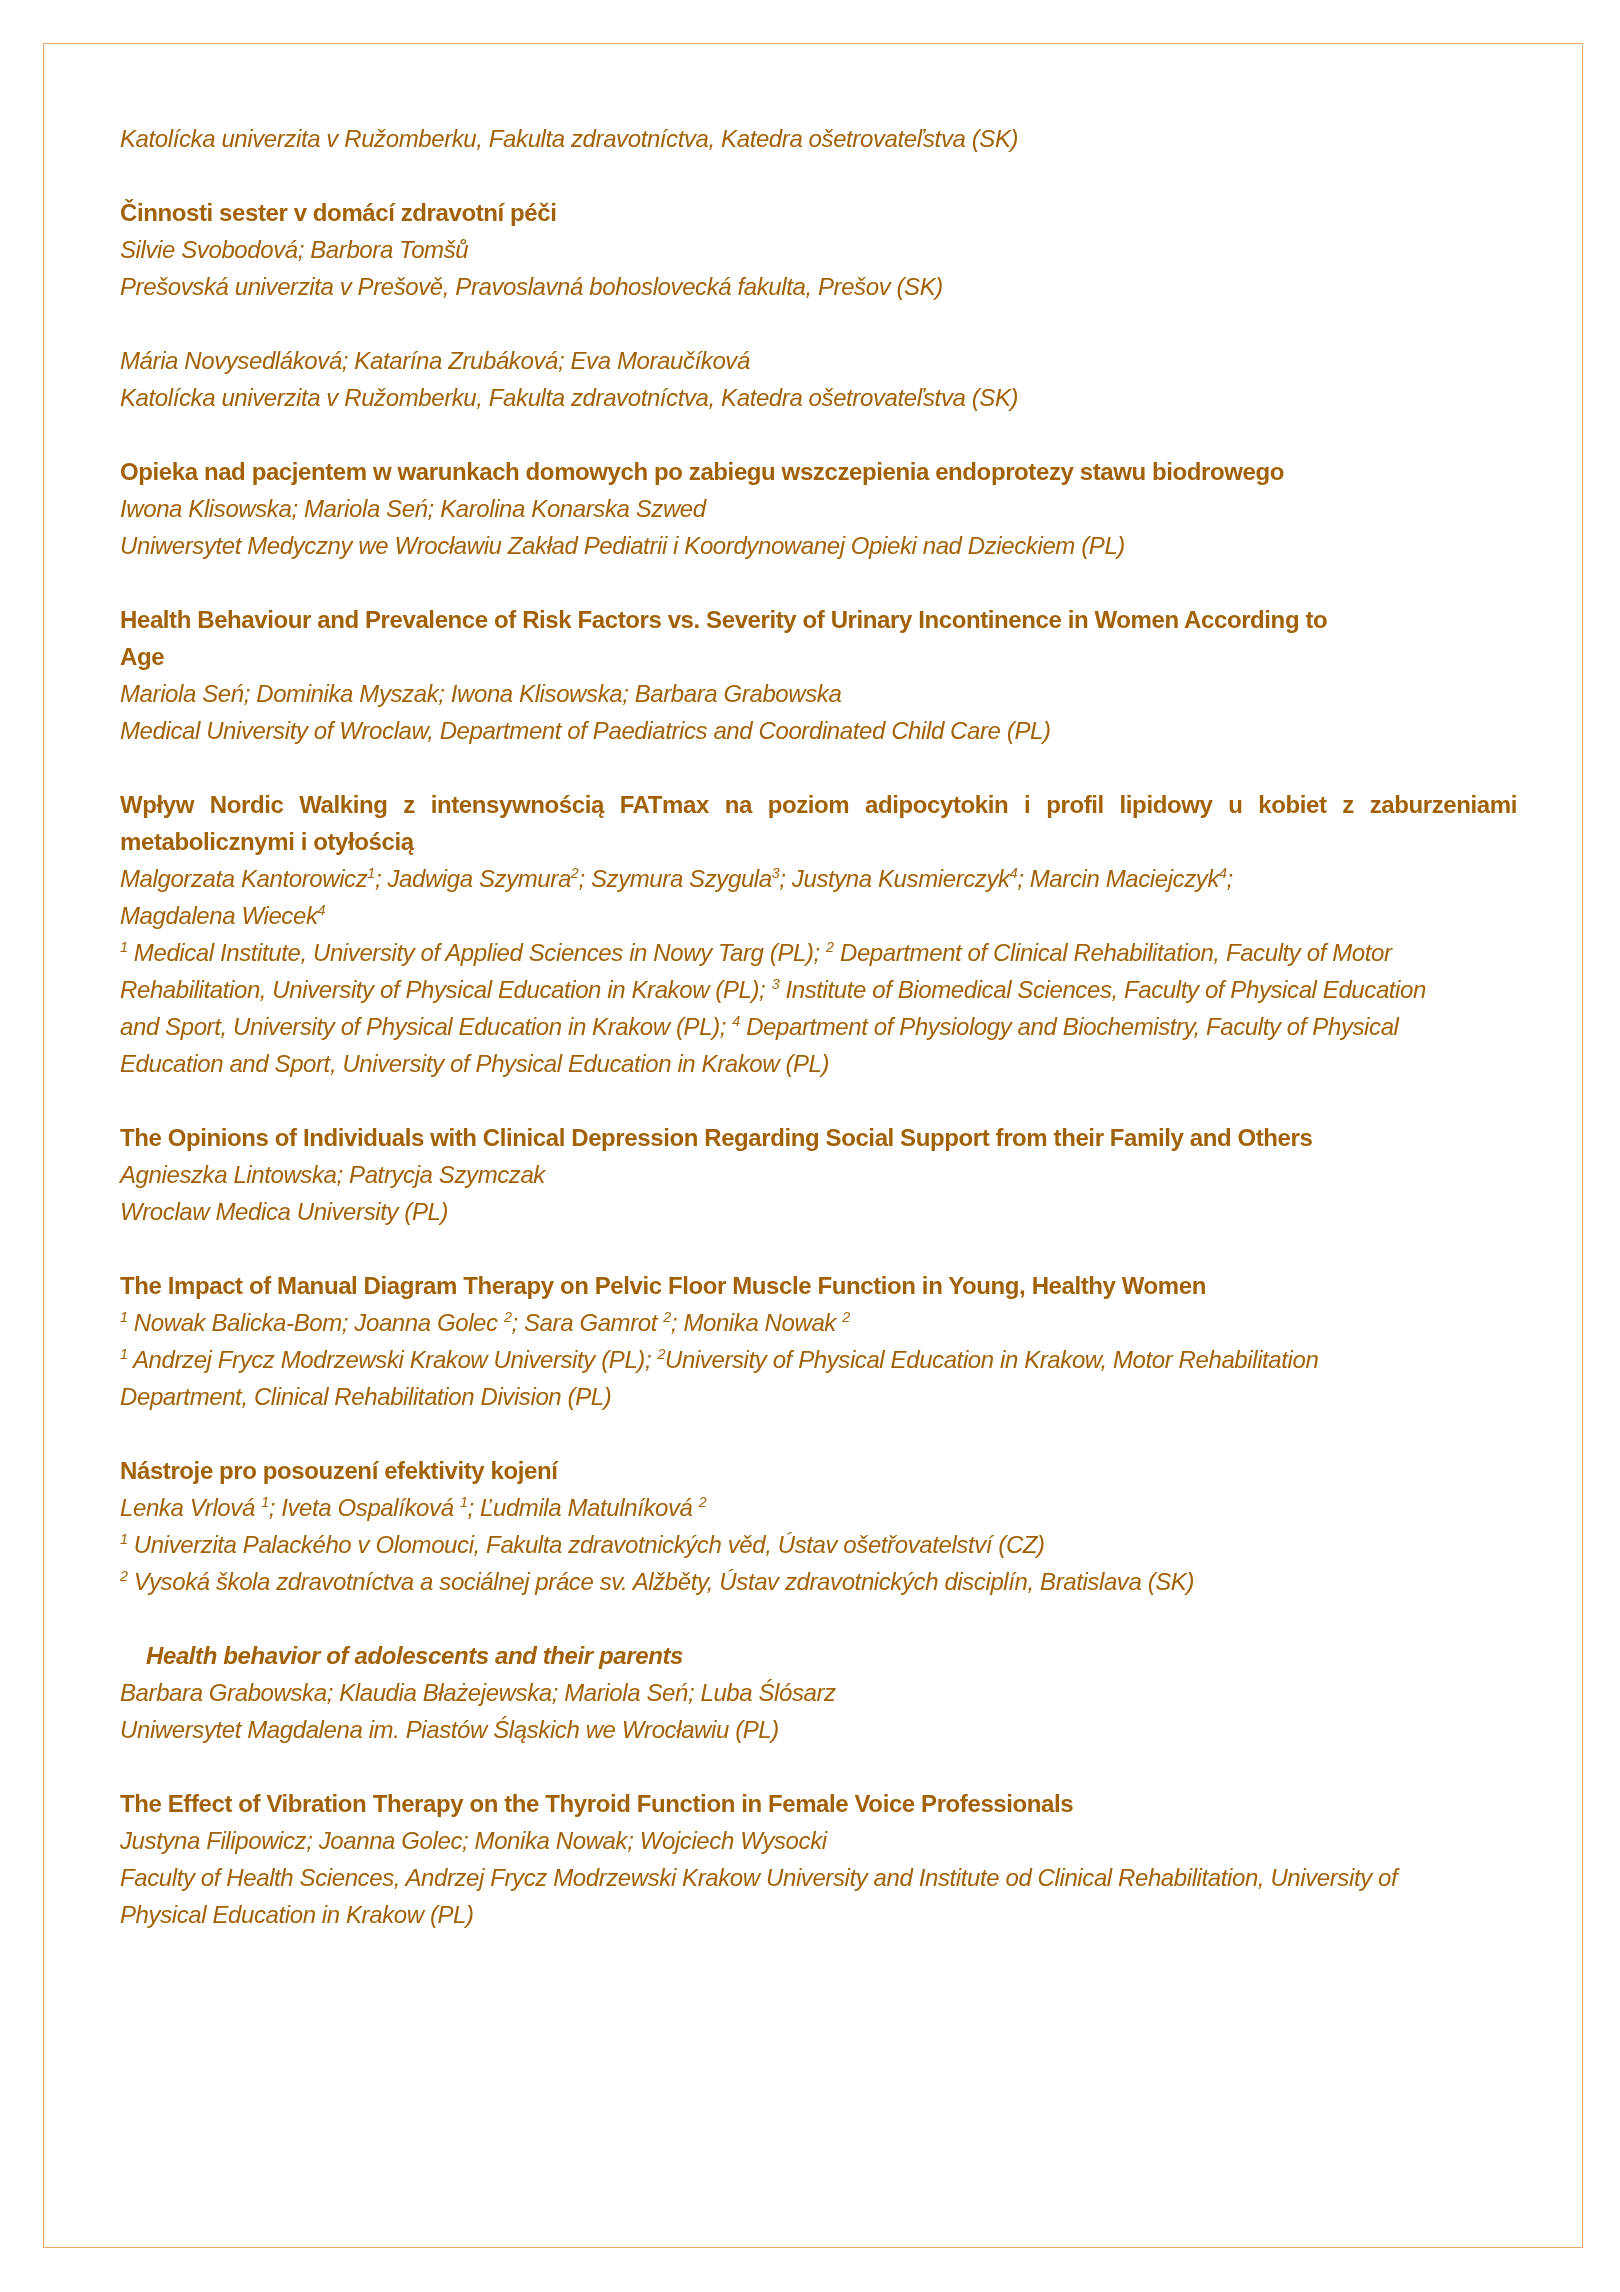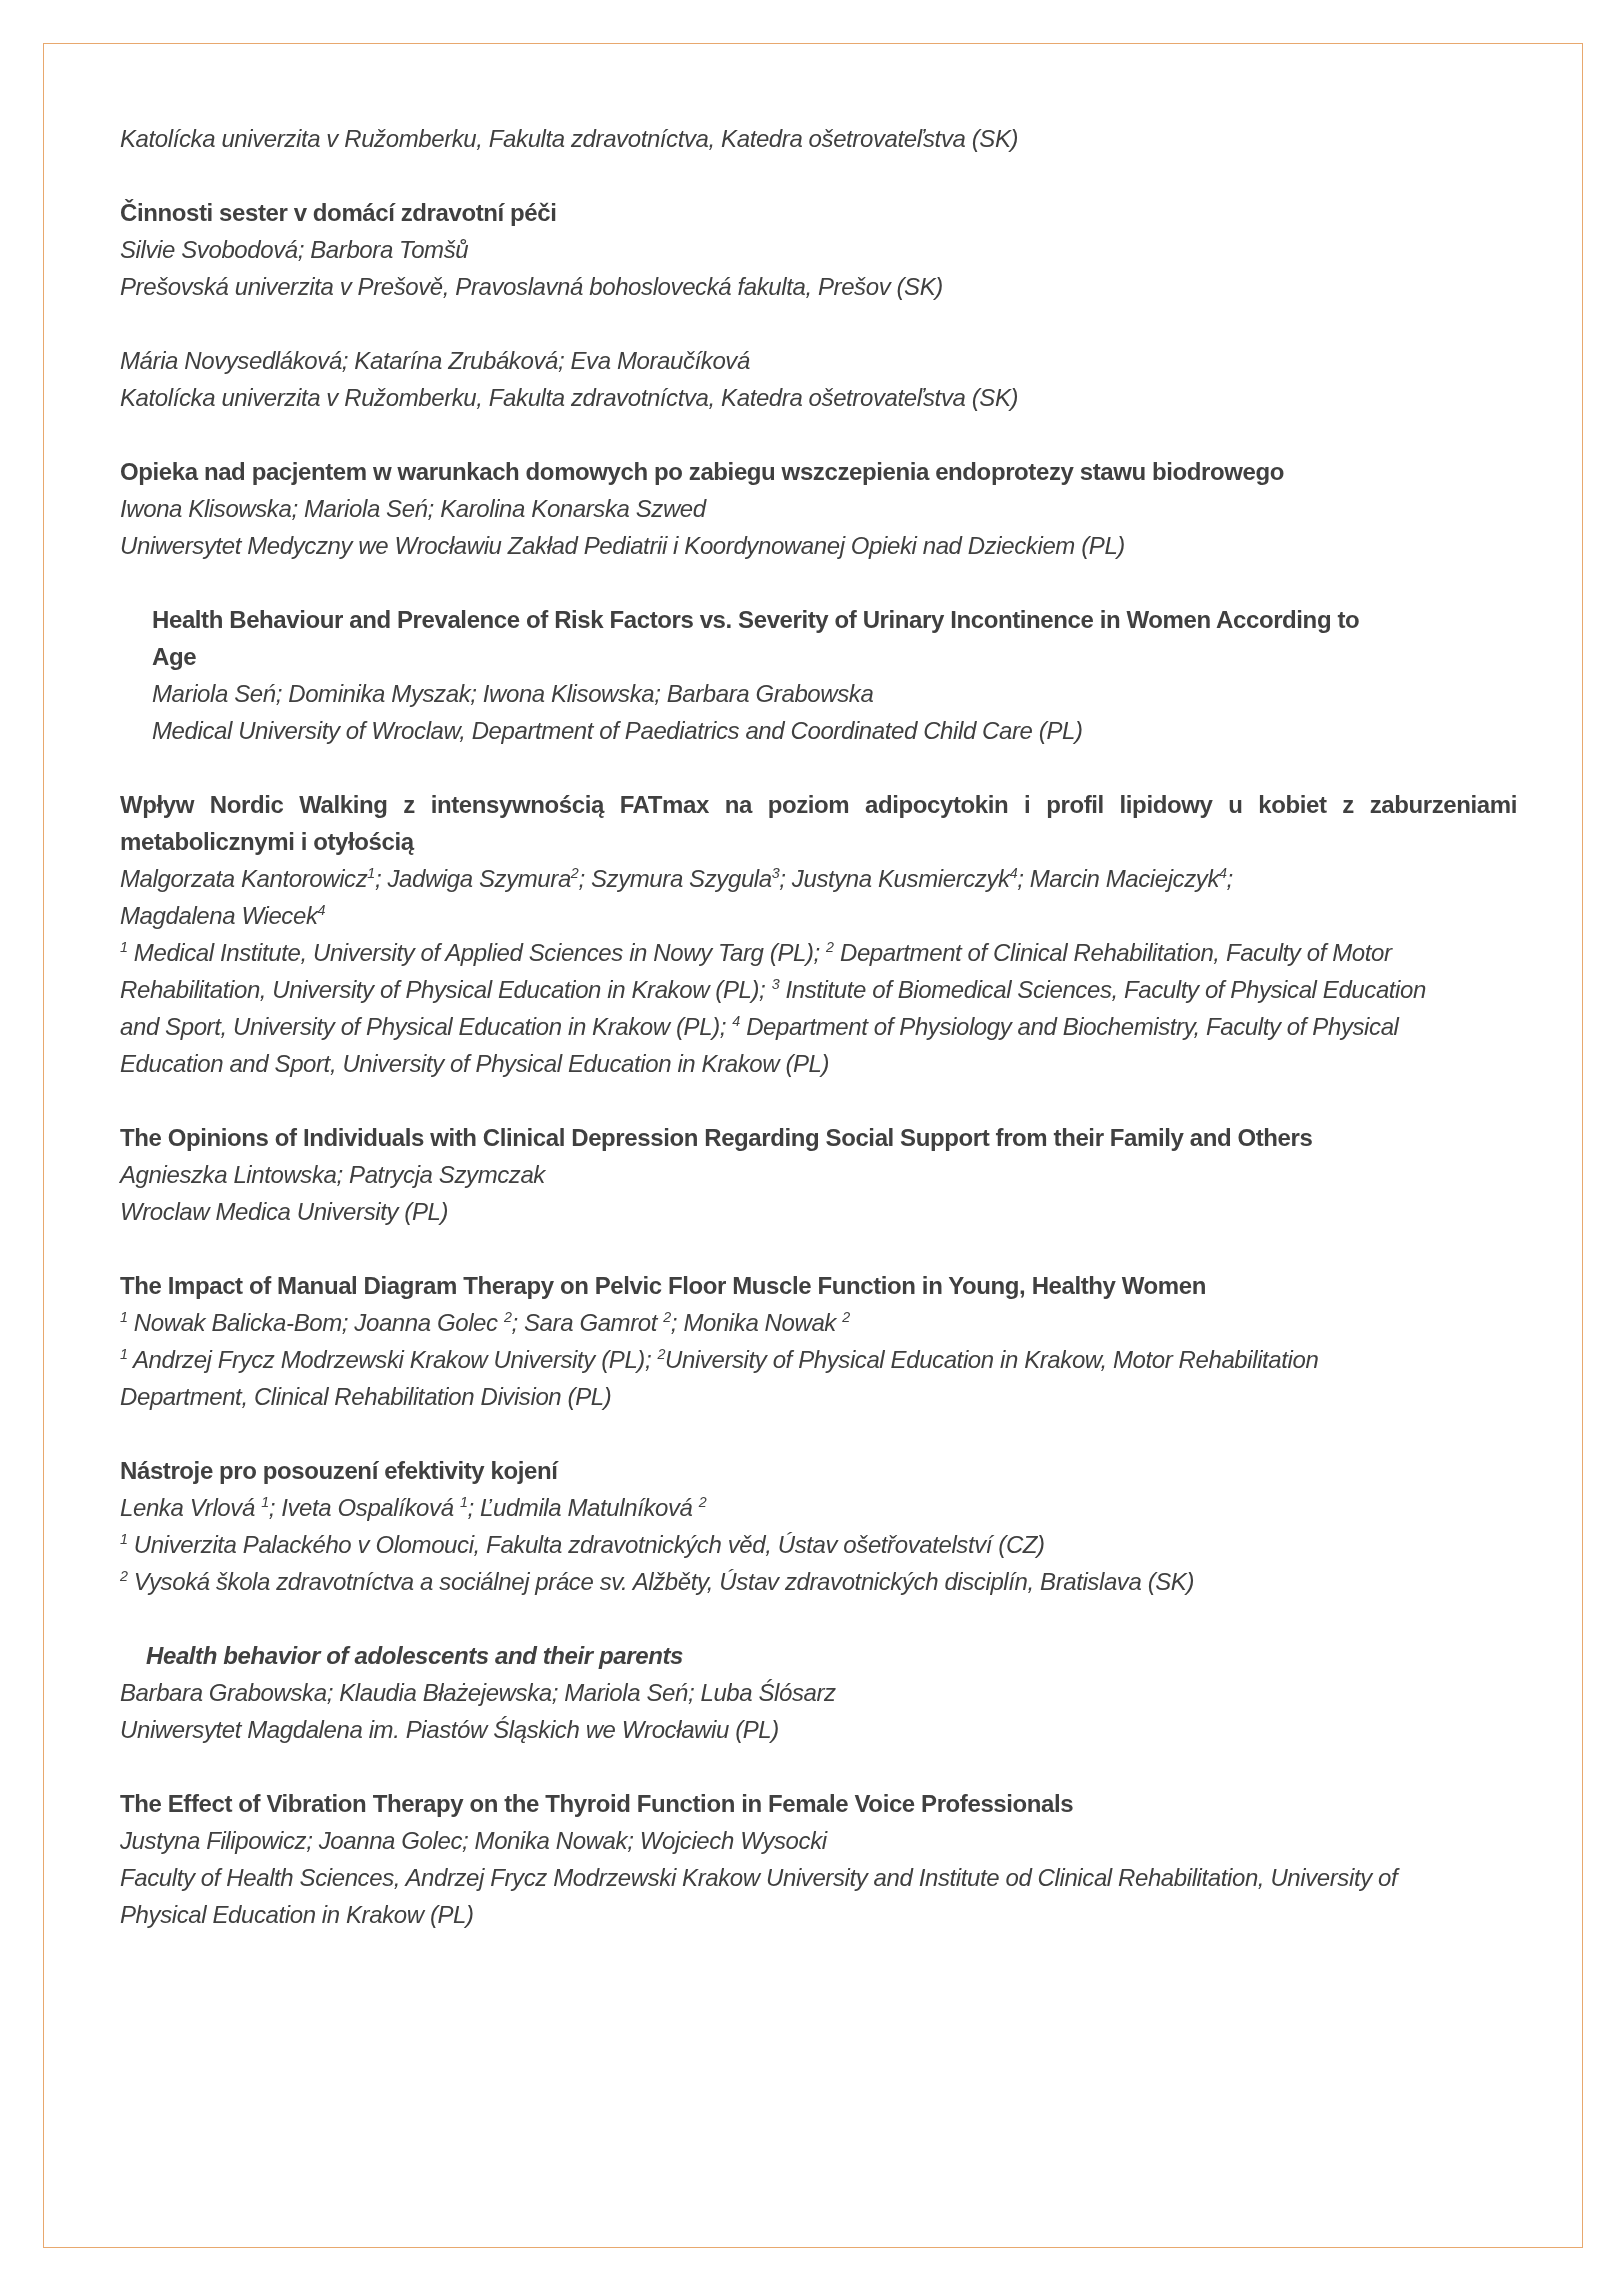--- a/index.html
+++ b/index.html
@@ -4,21 +4,21 @@
   <style>
     html, body { margin: 0; padding: 0; background: #ffffff; }
     body { width: 1620px; height: 2293px; position: relative; overflow: hidden; }
     .frame {
       position: absolute; left: 43px; top: 43px; width: 1540px; height: 2205px;
       border: 1.8px solid #e8a86e; box-sizing: border-box;
     }
     .content {
       position: absolute; left: 120px; top: 120px; width: 1397px;
       font-family: "Liberation Sans", sans-serif; font-size: 24px; line-height: 37px;
-      color: #404040; letter-spacing: -0.4px;
+      color: #a16207; letter-spacing: -0.4px;
     }
     .entry { margin-bottom: 37px; }
     .title { font-weight: bold; }
     .title.justify { text-align: justify; }
     .title.italic { font-style: italic; margin-left: 26px; }
     .authors, .affil { font-style: italic; }
     sup { font-size: 14.3px; line-height: 0; vertical-align: super; }
   </style>
 </head>
 <body>
@@ -42,21 +42,21 @@
     <div class="affil">Katolícka univerzita v Ružomberku, Fakulta zdravotníctva, Katedra ošetrovateľstva (SK)</div>
   </div>
 
   <div class="entry">
     <div class="title">Opieka nad pacjentem w warunkach domowych po zabiegu wszczepienia endoprotezy stawu biodrowego</div>
     <div class="authors">Iwona Klisowska; Mariola Seń; Karolina Konarska Szwed</div>
     <div class="affil">Uniwersytet Medyczny we Wrocławiu Zakład Pediatrii i Koordynowanej Opieki nad Dzieckiem (PL)</div>
   </div>
 
 
-  <div class="entry" style="padding-right:143px;margin-left:32px;">
+  <div class="entry" style="padding-right:143px;">
     <div class="title">Health Behaviour and Prevalence of Risk Factors vs. Severity of Urinary Incontinence in Women According to Age</div>
     <div class="authors">Mariola Seń; Dominika Myszak; Iwona Klisowska; Barbara Grabowska</div>
     <div class="affil">Medical University of Wroclaw, Department of Paediatrics and Coordinated Child Care (PL)</div>
   </div>
 
   <div class="entry">
     <div class="title justify">Wpływ Nordic Walking z intensywnością FATmax na poziom adipocytokin i profil lipidowy u kobiet z zaburzeniami metabolicznymi i otyłością</div>
     <div class="authors" id="authors-6">
       <span>Malgorzata Kantorowicz</span><sup>1</sup>;
       <span>Jadwiga Szymura</span><sup>2</sup>;

